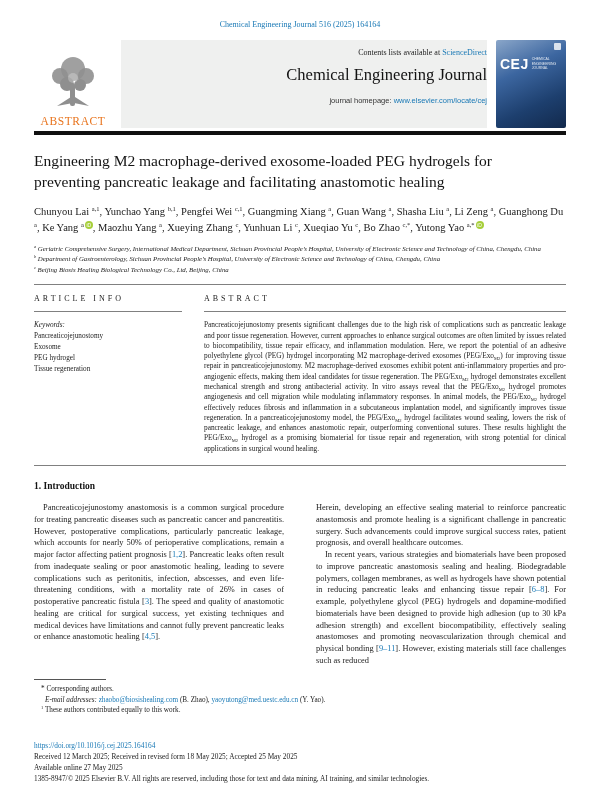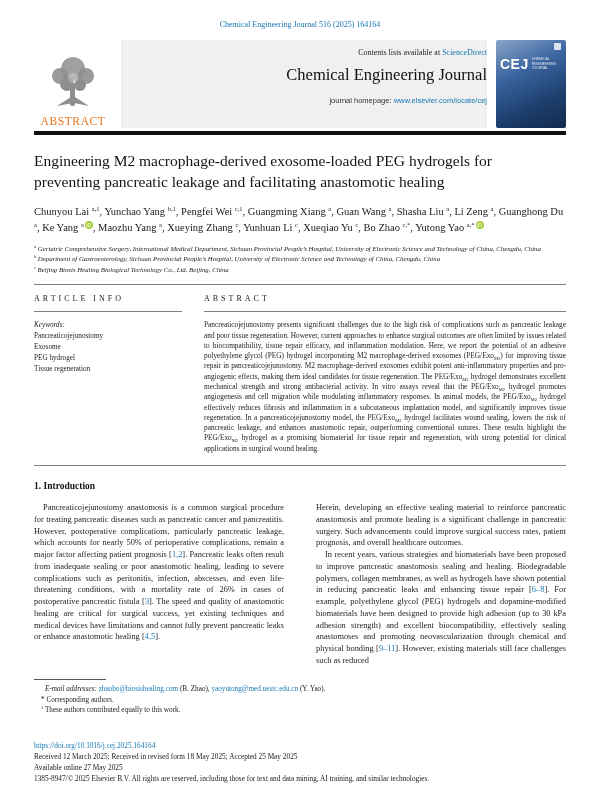--- a/index.html
+++ b/index.html
@@ -147,22 +147,22 @@
       <p class="indent"><span>Pancreaticojejunostomy anastomosis is a common surgical procedure for treating pancreatic diseases such as pancreatic cancer and pancreatitis. However, postoperative complications, particularly pancreatic leakage, which accounts for nearly 50% of perioperative complications, remain a major factor affecting patient prognosis [</span><span class="cite">1,2</span><span>]. Pancreatic leaks often result from inadequate sealing or poor anastomotic healing, leading to severe complications such as peritonitis, infection, abscesses, and even life-threatening conditions, with a mortality rate of 26% in cases of postoperative pancreatic fistula [</span><span class="cite">3</span><span>]. The speed and quality of anastomotic healing are critical for surgical success, yet existing techniques and medical devices have limitations and cannot fully prevent pancreatic leaks or enhance anastomotic healing [</span><span class="cite">4,5</span><span>].</span></p>
     </div>
     <div class="col">
       <p><span>Herein, developing an effective sealing material to reinforce pancreatic anastomosis and promote healing is a significant challenge in pancreatic surgery. Such advancements could improve surgical success rates, patient prognosis, and overall healthcare outcomes.</span></p>
       <p class="indent"><span>In recent years, various strategies and biomaterials have been proposed to improve pancreatic anastomosis sealing and healing. Biodegradable polymers, collagen membranes, as well as hydrogels have shown potential in reducing pancreatic leaks and enhancing tissue repair [</span><span class="cite">6–8</span><span>]. For example, polyethylene glycol (PEG) hydrogels and dopamine-modified biomaterials have been designed to provide high adhesion (up to 30 kPa adhesion strength) and excellent biocompatibility, effectively sealing anastomoses and promoting neovascularization through chemical and physical bonding [</span><span class="cite">9–11</span><span>]. However, existing materials still face challenges such as reduced</span></p>
     </div>
   </div>
 
   <div class="footnotes">
     <div class="fn-rule"></div>
+    <div class="fn"><span>* Corresponding authors.</span></div>
     <div class="fn fn2"><span class="em">E-mail addresses: </span><span class="link">zhaobo@biosishealing.com</span><span> (B. Zhao), </span><span class="link">yaoyutong@med.uestc.edu.cn</span><span> (Y. Yao).</span></div>
-    <div class="fn"><span>* Corresponding authors.</span></div>
     <div class="fn"><sup>1</sup><span> These authors contributed equally to this work.</span></div>
   </div>
 
   <div class="footer">
     <div class="link">https://doi.org/10.1016/j.cej.2025.164164</div>
     <div>Received 12 March 2025; Received in revised form 18 May 2025; Accepted 25 May 2025</div>
     <div>Available online 27 May 2025</div>
     <div>1385-8947/© 2025 Elsevier B.V. All rights are reserved, including those for text and data mining, AI training, and similar technologies.</div>
   </div>
 

